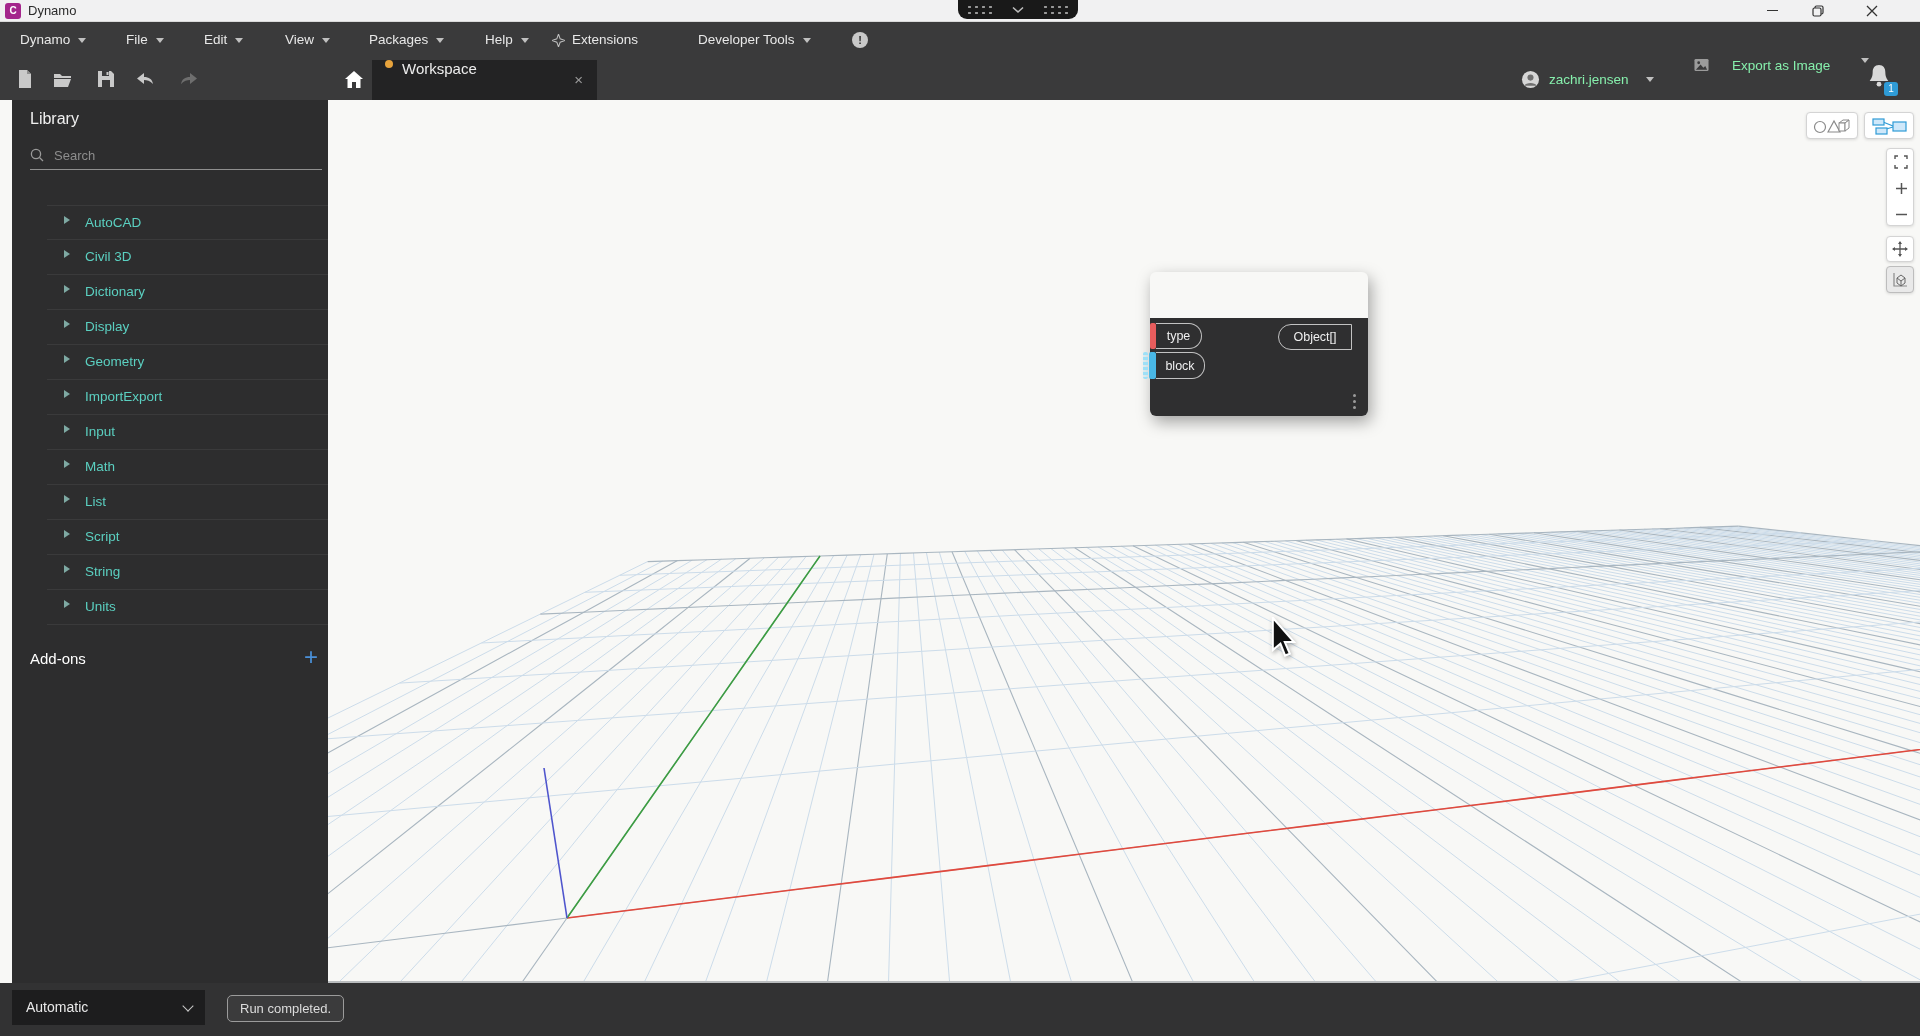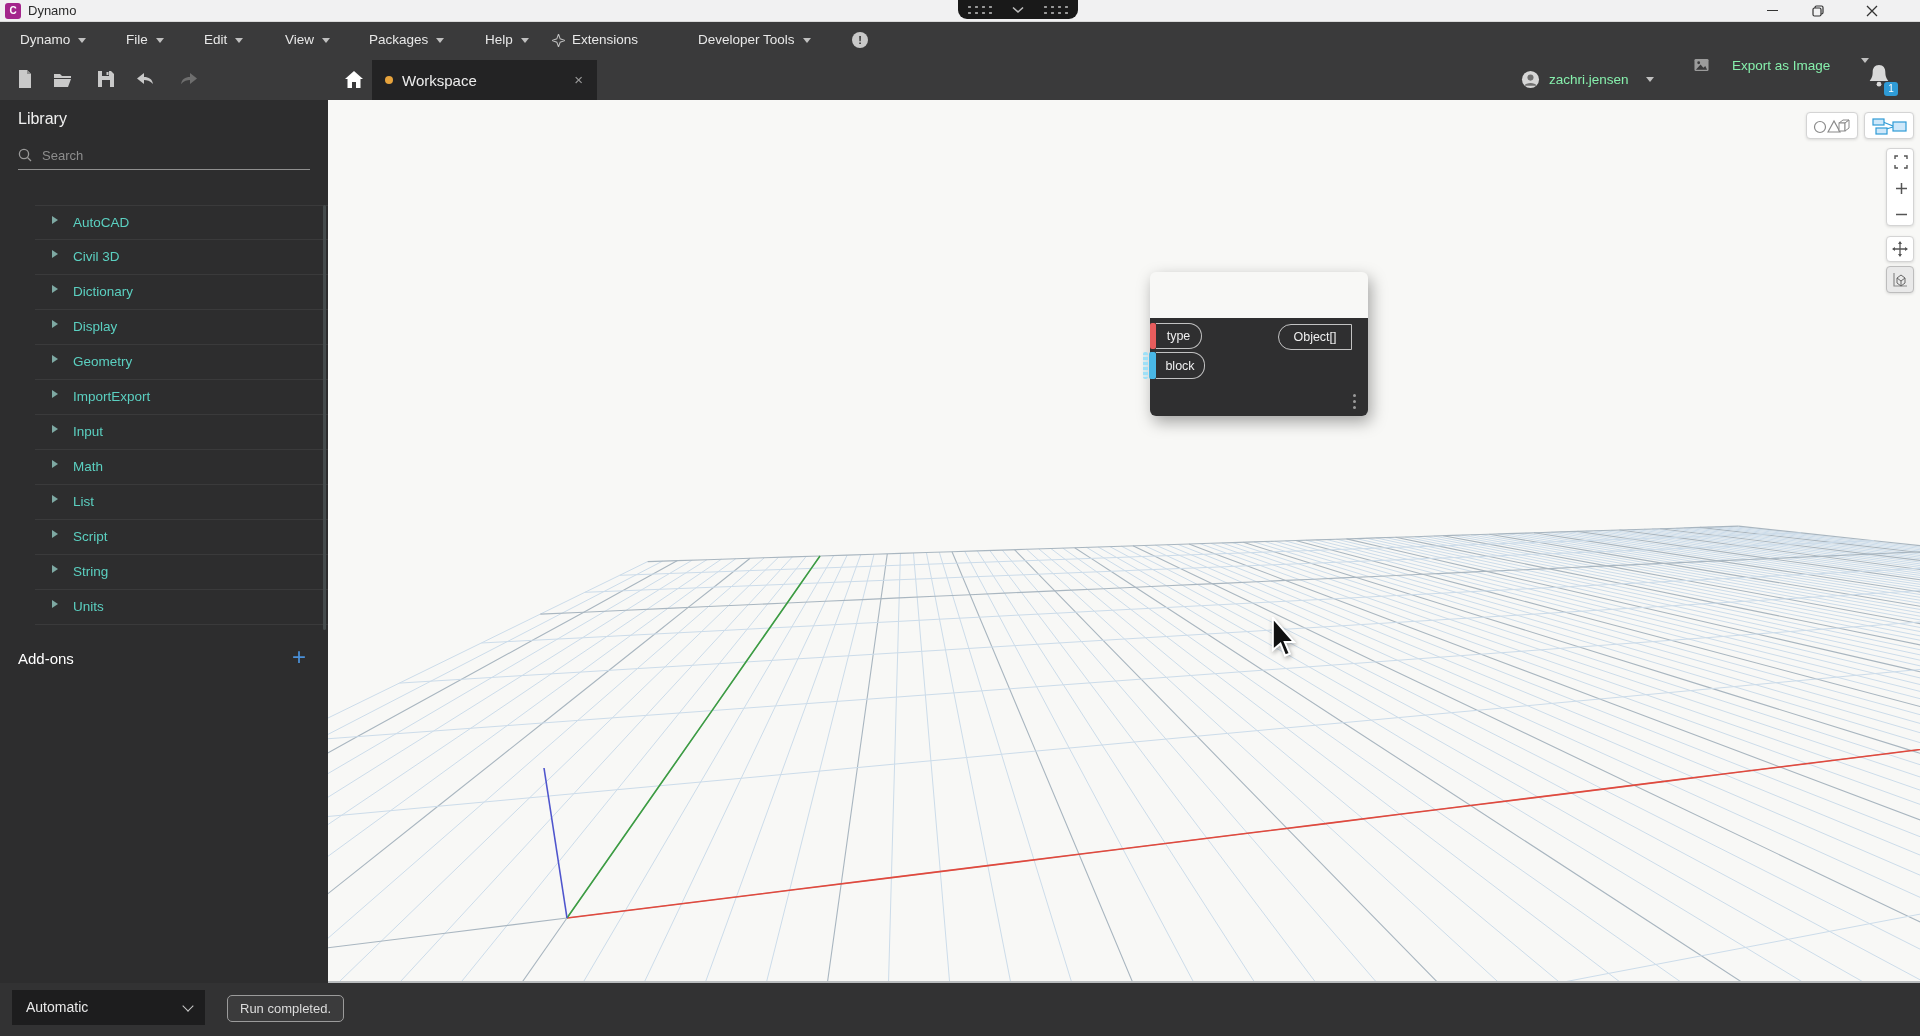--- a/index.html
+++ b/index.html
@@ -27,30 +27,30 @@
   .menu-item { position:absolute; top:0; height:36px; line-height:36px; color:#e8e8e8; font-size:13.5px; cursor:default; }
   .chev { display:inline-block; width:0; height:0; border-left:4px solid transparent; border-right:4px solid transparent;
           border-top:5px solid #c0c0c0; margin-left:8px; vertical-align:middle; }
   .info-circle { position:absolute; left:852px; top:10px; width:16px; height:16px; border-radius:50%;
                  background:#c9c9c9; color:#2e2e2e; font-size:11px; font-weight:bold; text-align:center; line-height:16px; }
 
   
   .toolbar { position:absolute; left:0; top:58px; width:1920px; height:42px; background:#3a3a3b; }
   .tool-ico { position:absolute; top:11px; width:20px; height:20px; }
   .tab { position:absolute; left:372px; top:2px; width:225px; height:40px; background:#232324;
-         display:flex; align-items:center; }
+         display:flex; }
   .tab-dot { width:8px; height:8px; border-radius:50%; background:#e7a33c; margin-left:13px; }
   .tab-label { margin-left:9px; color:#ededed; font-size:15px; }
   .tab-close { position:absolute; right:14px; color:#9b9b9b; font-size:15px; line-height:40px; }
   .user-area { position:absolute; top:0; height:42px; color:#86efac; font-size:13.5px; }
   .badge { position:absolute; left:1884px; top:82px; min-width:14px; height:14px; background:#2f9bd6; border-radius:3px;
            color:#fff; font-size:10px; text-align:center; line-height:14px; padding:0 2px; }
 
   
-  .sidebar { position:absolute; left:0; top:100px; width:328px; height:883px; background:#2d2d2e; }
+  .sidebar { position:absolute; left:12px; top:100px; width:328px; height:883px; background:#2d2d2e; }
   .lib-title { position:absolute; left:18px; top:10px; color:#f0f0f0; font-size:16px; }
   .search-row { position:absolute; left:18px; top:44px; width:292px; height:26px; border-bottom:1px solid #8f8f8f; }
   .search-ph { position:absolute; left:24px; top:4px; color:#8d8d8d; font-size:13px; }
   .lib-list { position:absolute; left:0; top:105px; width:328px; }
   .lib-row { position:relative; width:328px; height:35px; border-bottom:1px solid #3a3a3b; cursor:pointer;margin-left:35px; }
   .lib-row:first-child { border-top:1px solid #3a3a3b; }
   .lib-arrow { position:absolute; left:17px; top:10px; width:0; height:0;
                border-top:4.5px solid transparent; border-bottom:4.5px solid transparent; border-left:6px solid #7ea9a3; }
   .lib-label { position:absolute; left:38px; top:9px; color:#5bd0c1; font-size:13.5px; }
   .addons-row { position:absolute; left:0; top:540px; width:328px; height:40px; }

